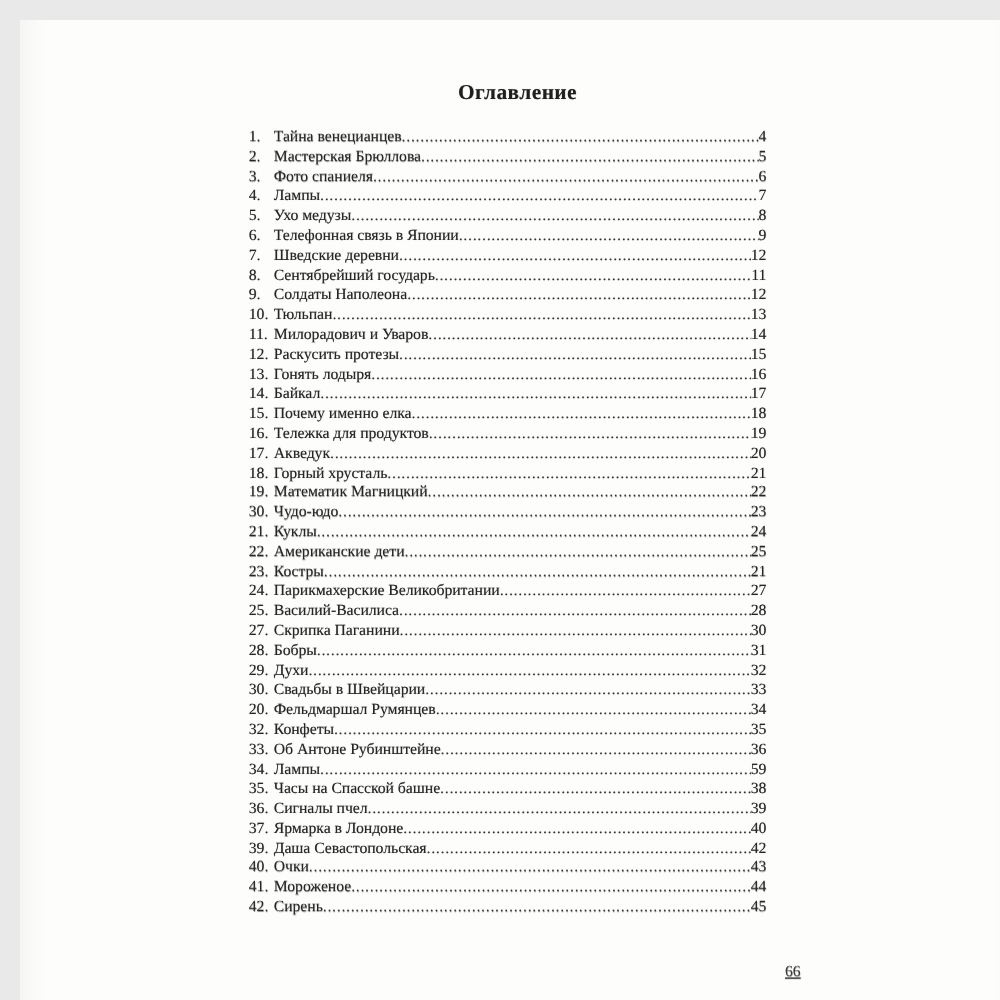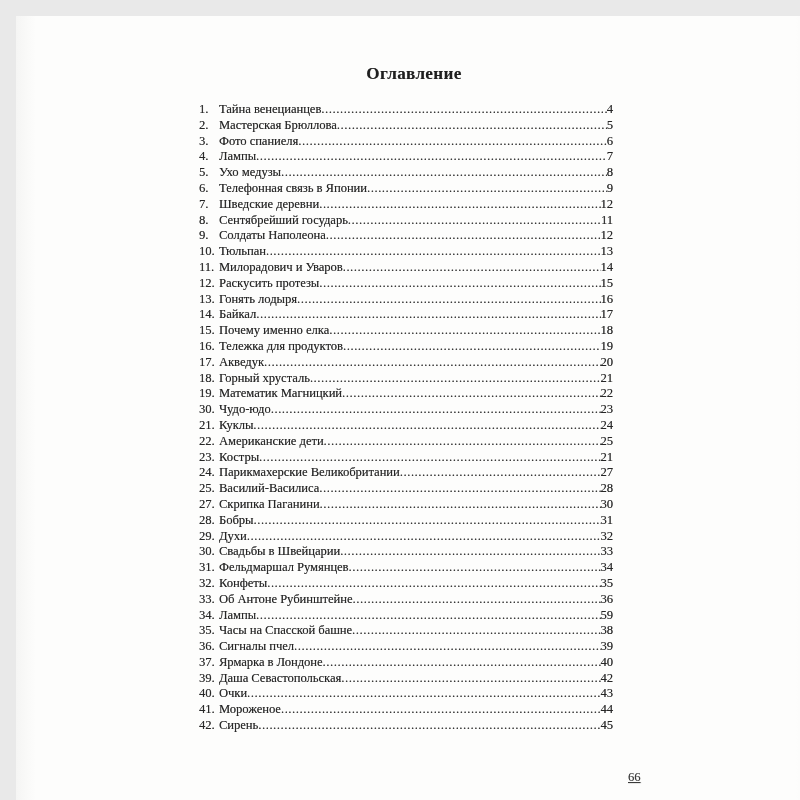--- a/index.html
+++ b/index.html
@@ -281,21 +281,21 @@
   </div>
 
   <div class="row">
     <span class="num">30.</span>
     <span class="label">Свадьбы в Швейцарии</span>
     <span class="leader"></span>
     <span class="pg">33</span>
   </div>
 
   <div class="row">
-    <span class="num">31.</span>
+    <span class="num">20.</span>
     <span class="label">Фельдмаршал Румянцев</span>
     <span class="leader"></span>
     <span class="pg">34</span>
   </div>
 
   <div class="row">
     <span class="num">32.</span>
     <span class="label">Конфеты</span>
     <span class="leader"></span>
     <span class="pg">35</span>

